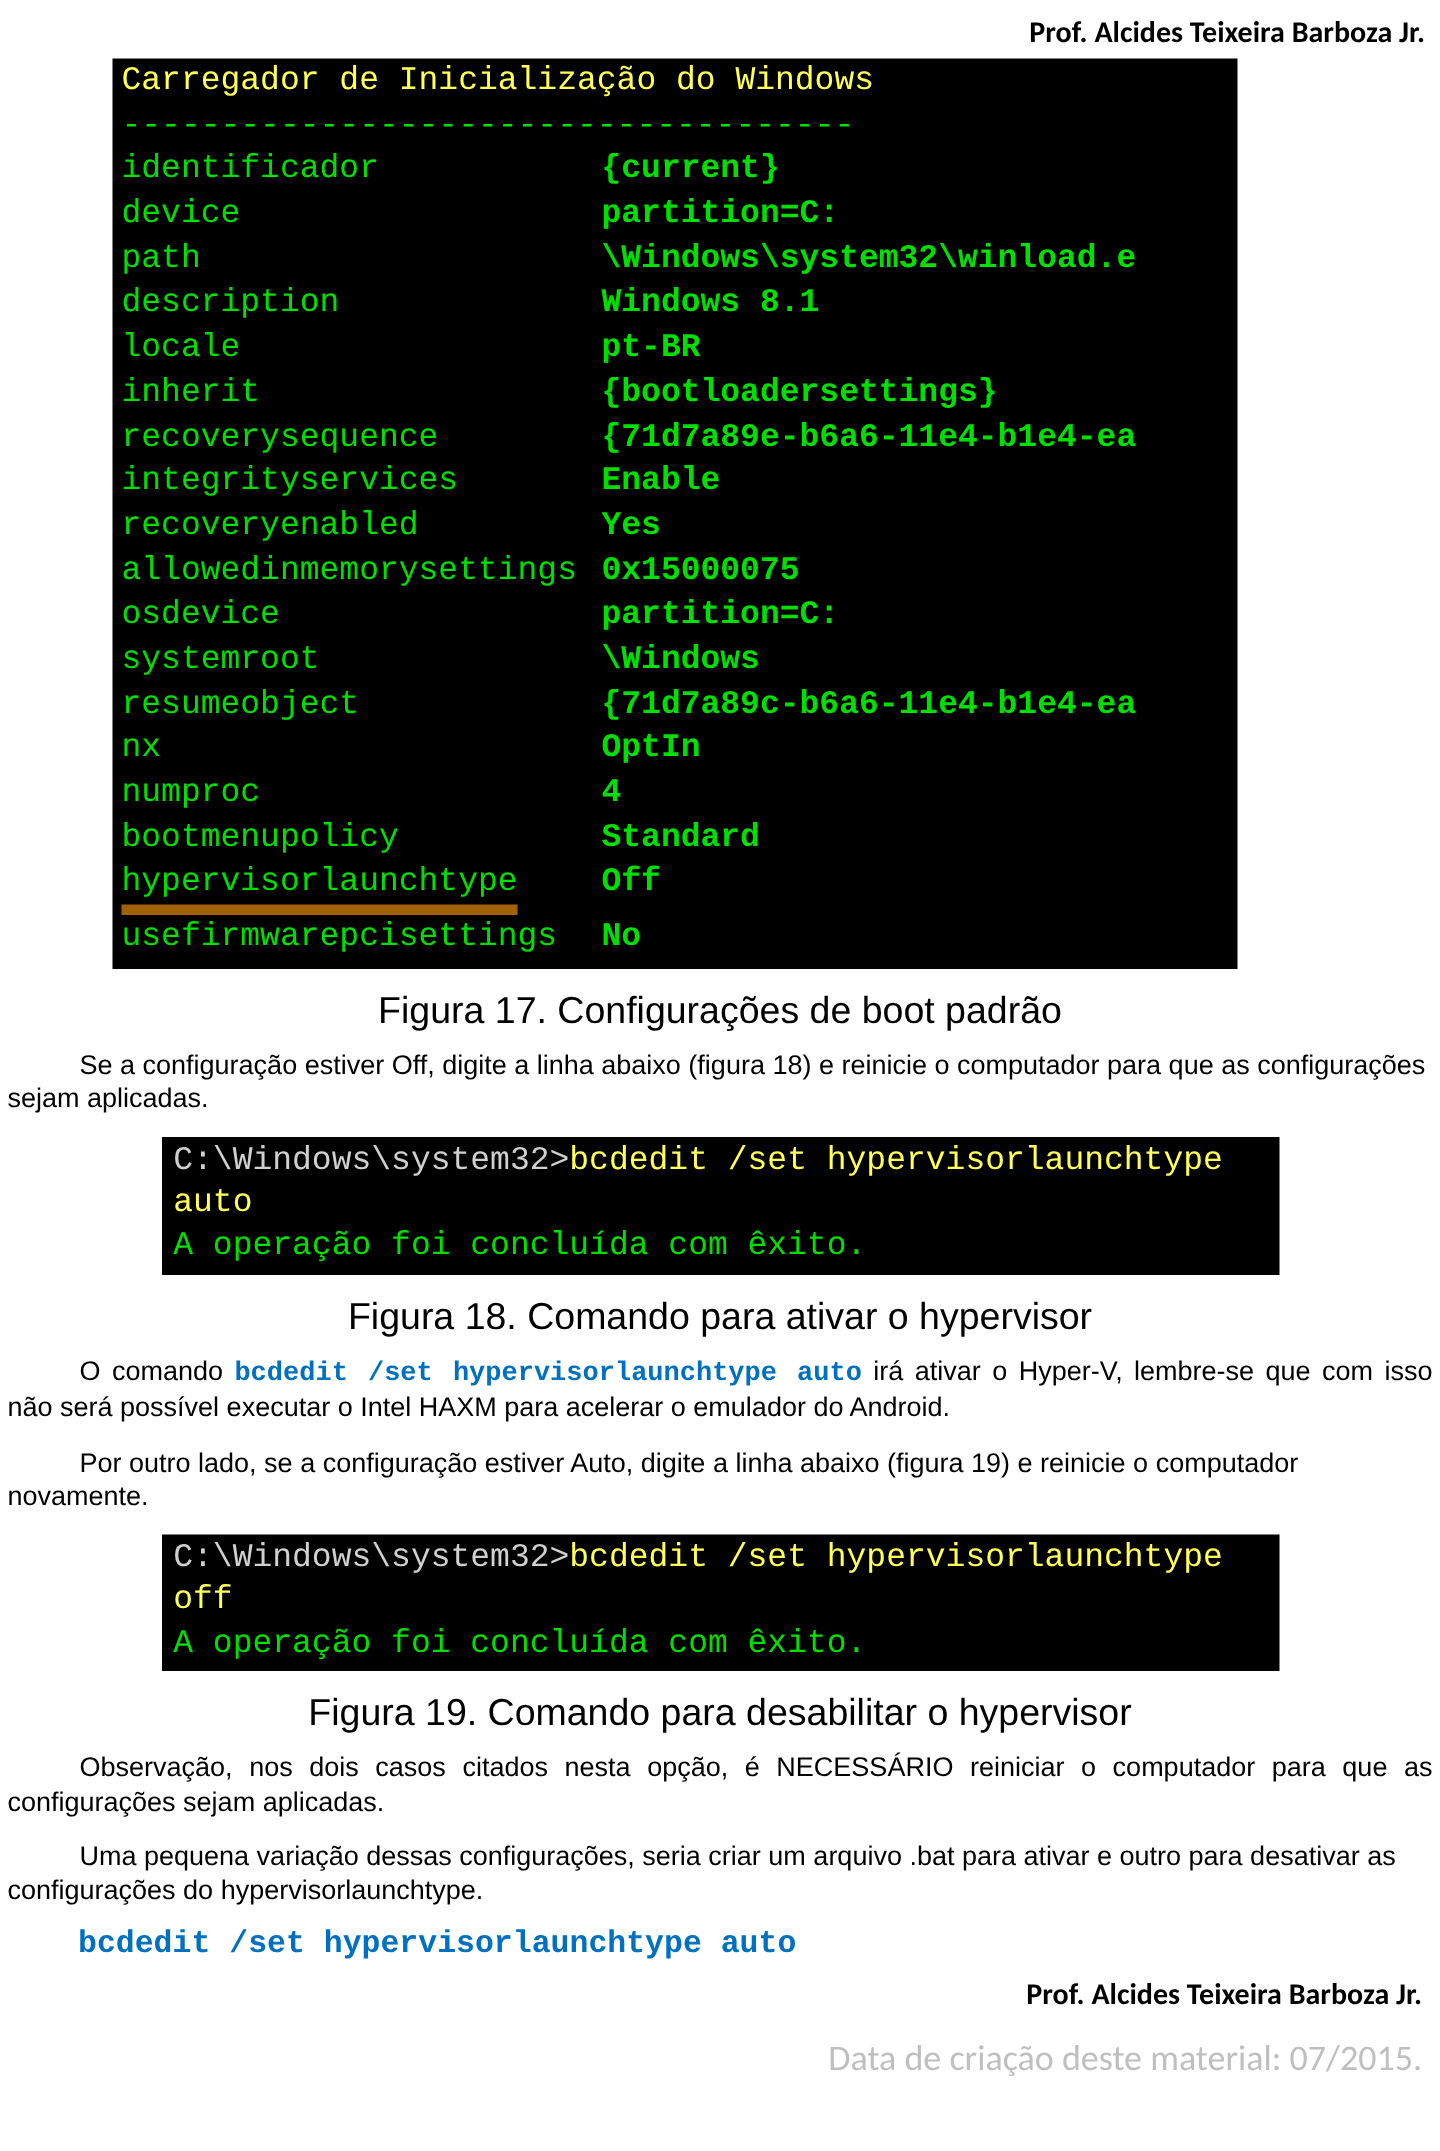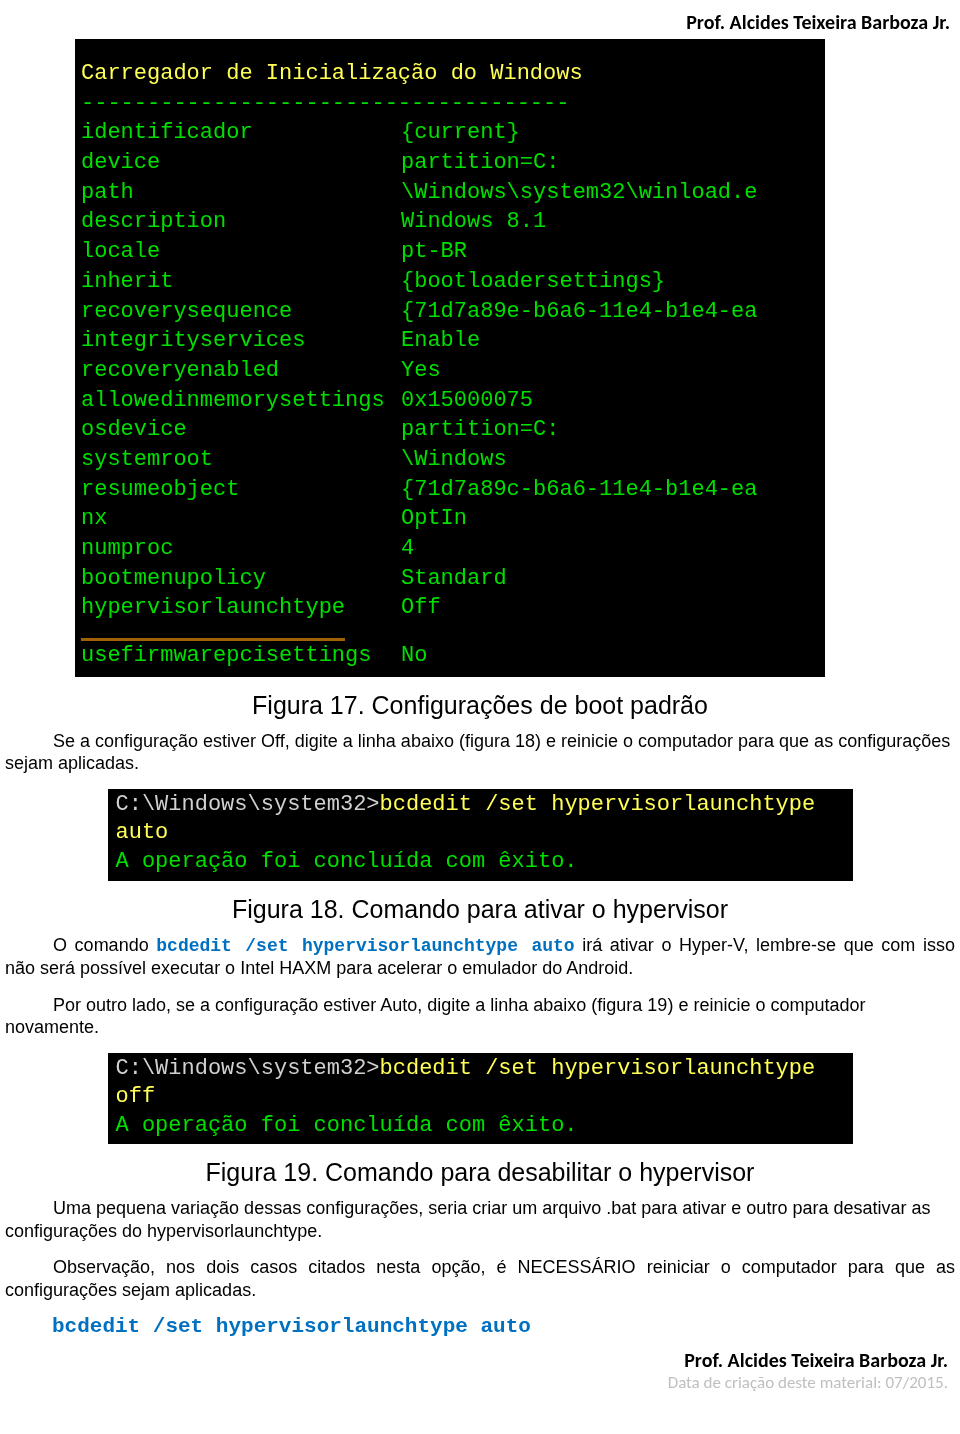--- a/index.html
+++ b/index.html
@@ -29,27 +29,27 @@
     font-size: 22px;
     line-height: 1.35;
     padding: 0 6px 6px 6px;
     white-space: pre;
     overflow: hidden;
     margin-left: 75px;
     width: 750px;
   }
   .terminal .row { display: flex; }
   .terminal .key { display: inline-block; min-width: 320px; }
-  .terminal .val { display: inline-block; }
-  .terminal .title-line { color: #ffff55; margin-top: 20px; }
+  .terminal .val { display: inline-block; font-weight: bold; }
+  .terminal .title-line { color: #ffff55; }
   .terminal .dash-line { letter-spacing: 0; }
   .underline-red {
-    border-bottom: 3px solid #a16207;
+    border-bottom: 7px solid #a16207;
     display: inline-block;
-    padding-bottom: 15px;
+    padding-bottom: 0;
   }
   .caption {
     text-align: center;
     font-size: 25px;
     margin: 14px 0 10px 0;
   }
   .body-text {
     font-size: 18px;
     line-height: 1.25;
     margin: 0 5px 14px 5px;
@@ -86,21 +86,22 @@
     margin-top: 6px;
   }
   .footer-author {
     font-family: Calibri, Arial, sans-serif;
     font-weight: bold;
     font-size: 20px;
   }
   .footer-date {
     font-family: Calibri, Arial, sans-serif;
     color: #bfbfbf;
-    font-size: 17px;
+    font-size: 24px;
+    margin-top: 16px;
   }
 </style>
 </head>
 <body>
 
 <div class="page">
 
   <div class="header-right">Prof. Alcides Teixeira Barboza Jr.</div>
 
   <div class="terminal" id="terminal1"><div class="title-line">Carregador de Inicialização do Windows</div><div class="dash-line">-------------------------------------</div><div class="row"><span class="key">identificador</span><span class="val">{current}</span></div><div class="row"><span class="key">device</span><span class="val">partition=C:</span></div><div class="row"><span class="key">path</span><span class="val">\Windows\system32\winload.e</span></div><div class="row"><span class="key">description</span><span class="val">Windows 8.1</span></div><div class="row"><span class="key">locale</span><span class="val">pt-BR</span></div><div class="row"><span class="key">inherit</span><span class="val">{bootloadersettings}</span></div><div class="row"><span class="key">recoverysequence</span><span class="val">{71d7a89e-b6a6-11e4-b1e4-ea</span></div><div class="row"><span class="key">integrityservices</span><span class="val">Enable</span></div><div class="row"><span class="key">recoveryenabled</span><span class="val">Yes</span></div><div class="row"><span class="key">allowedinmemorysettings</span><span class="val">0x15000075</span></div><div class="row"><span class="key">osdevice</span><span class="val">partition=C:</span></div><div class="row"><span class="key">systemroot</span><span class="val">\Windows</span></div><div class="row"><span class="key">resumeobject</span><span class="val">{71d7a89c-b6a6-11e4-b1e4-ea</span></div><div class="row"><span class="key">nx</span><span class="val">OptIn</span></div><div class="row"><span class="key">numproc</span><span class="val">4</span></div><div class="row"><span class="key">bootmenupolicy</span><span class="val">Standard</span></div><div class="row"><span class="key"><span class="underline-red">hypervisorlaunchtype</span></span><span class="val">Off</span></div><div class="row"><span class="key">usefirmwarepcisettings</span><span class="val">No</span></div></div>
@@ -126,23 +127,23 @@
 
   <div class="cmd-block">
     <div>
       <span class="prompt">C:\Windows\system32&gt;</span><span class="cmd">bcdedit /set hypervisorlaunchtype off</span>
     </div>
     <div>A operação foi concluída com êxito.</div>
   </div>
 
   <div class="caption">Figura 19. Comando para desabilitar o hypervisor</div>
 
+  <p class="body-text indent justify">Observação, nos dois casos citados nesta opção, é NECESSÁRIO reiniciar o computador para que as configurações sejam aplicadas.</p>
+
   <p class="body-text indent">Uma pequena variação dessas configurações, seria criar um arquivo .bat para ativar e outro para desativar as configurações do hypervisorlaunchtype.</p>
-
-  <p class="body-text indent justify">Observação, nos dois casos citados nesta opção, é NECESSÁRIO reiniciar o computador para que as configurações sejam aplicadas.</p>
 
 
   <div class="cmd-standalone">bcdedit /set hypervisorlaunchtype auto</div>
 
   <div class="footer-block">
     <div class="footer-author">Prof. Alcides Teixeira Barboza Jr.</div>
     <div class="footer-date">Data de criação deste material: 07/2015.</div>
   </div>
 
 </div>

